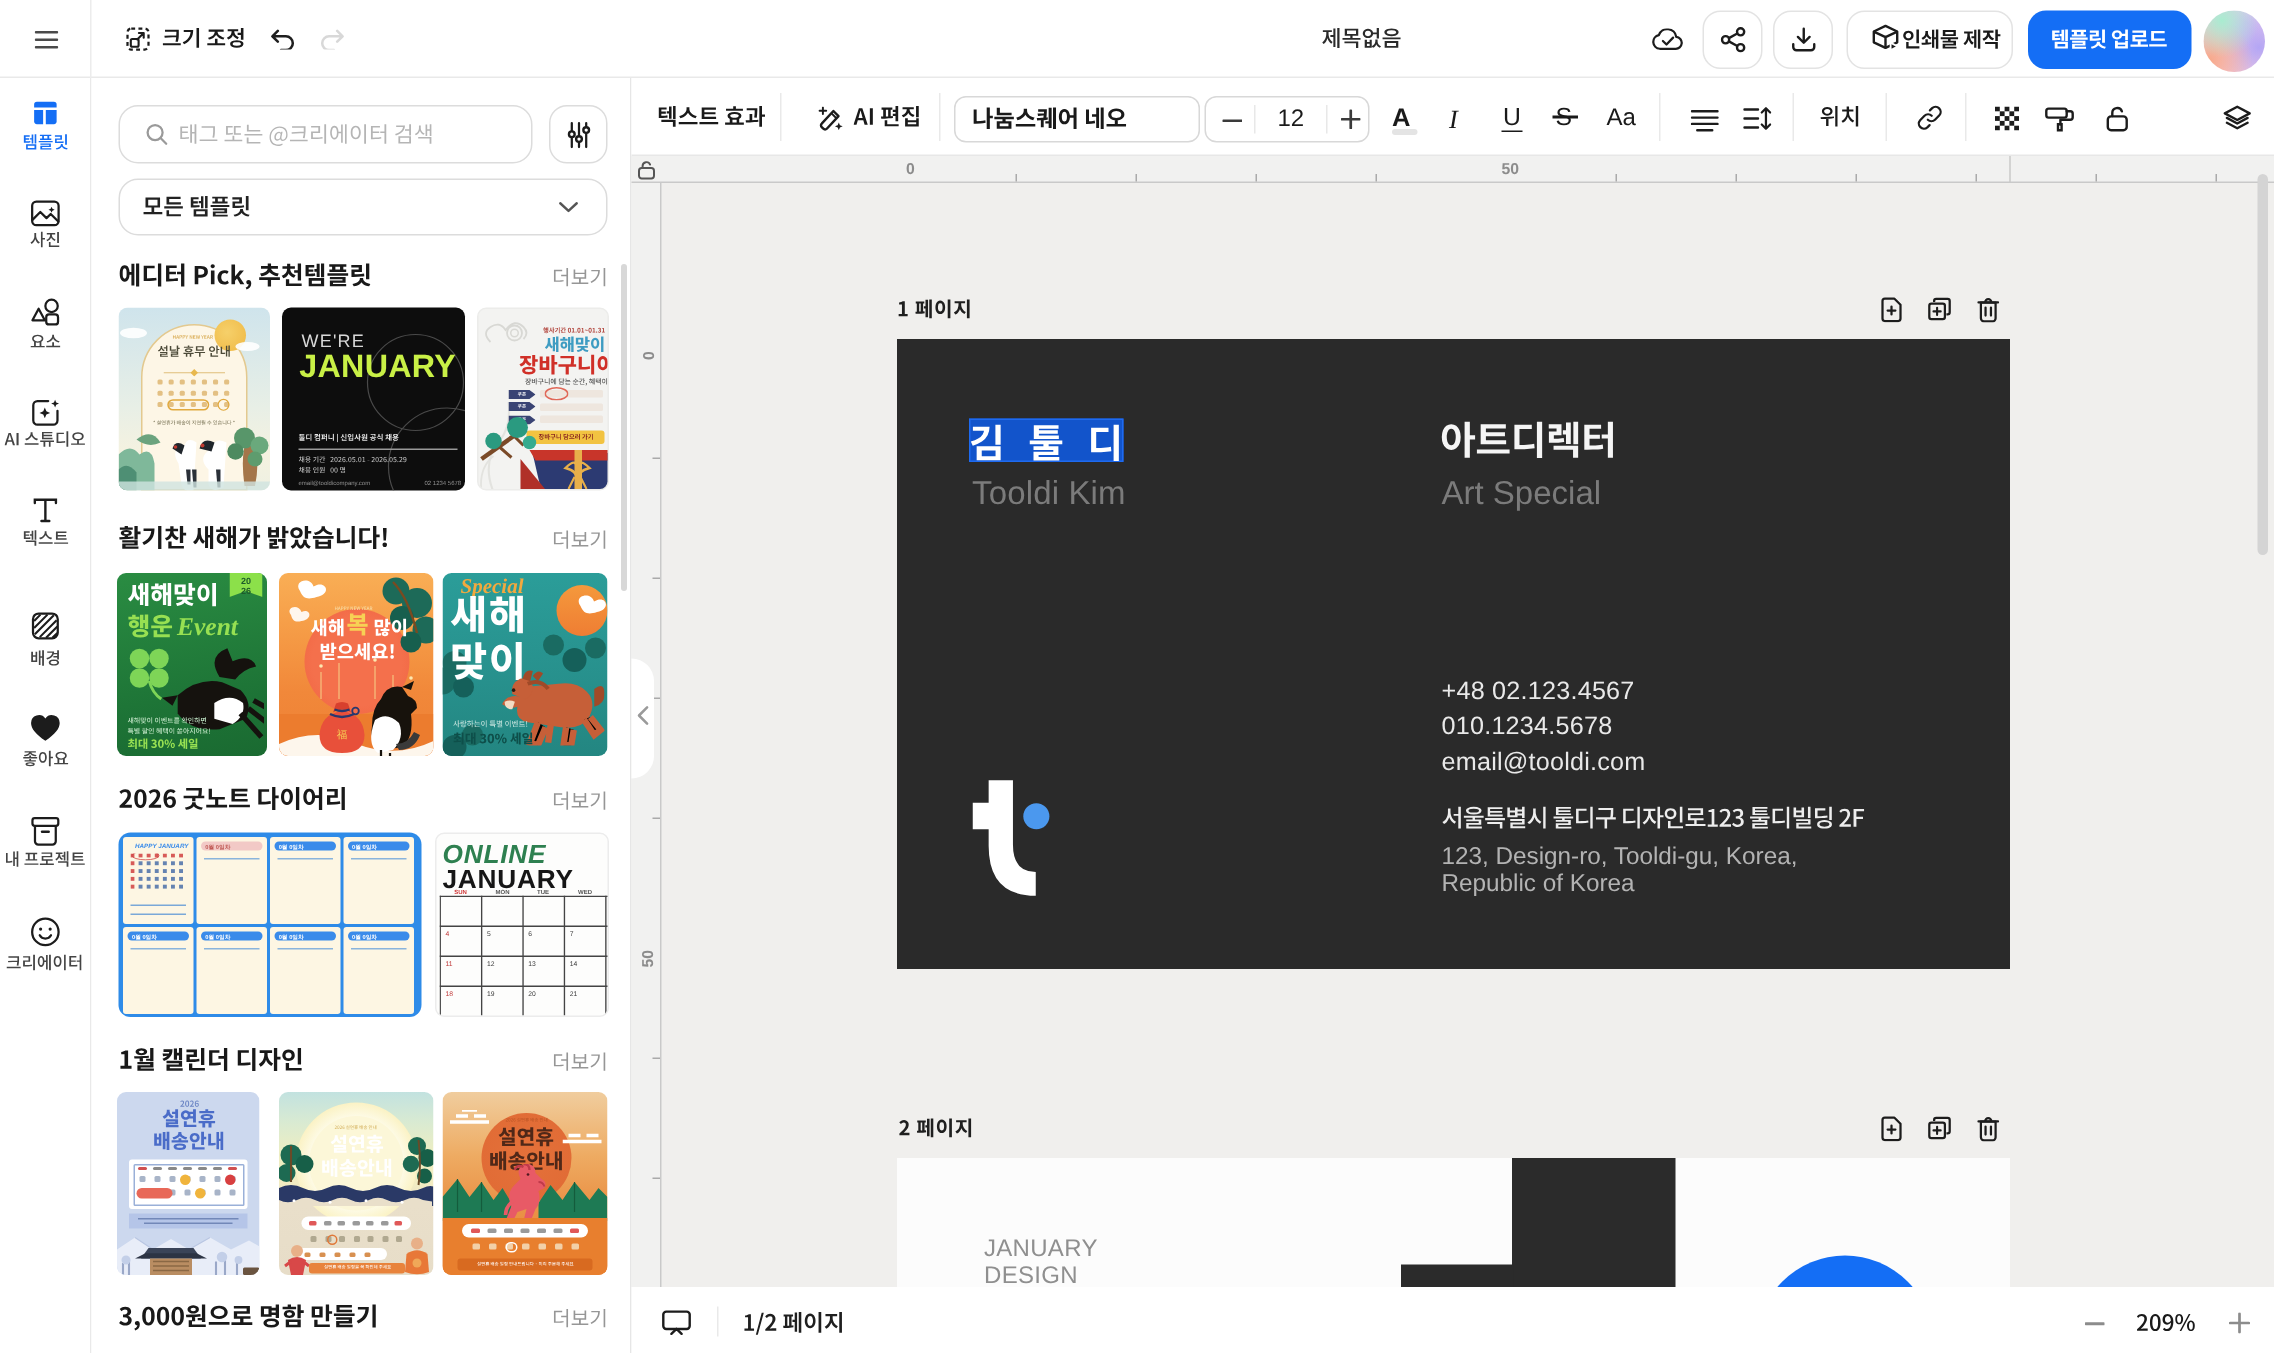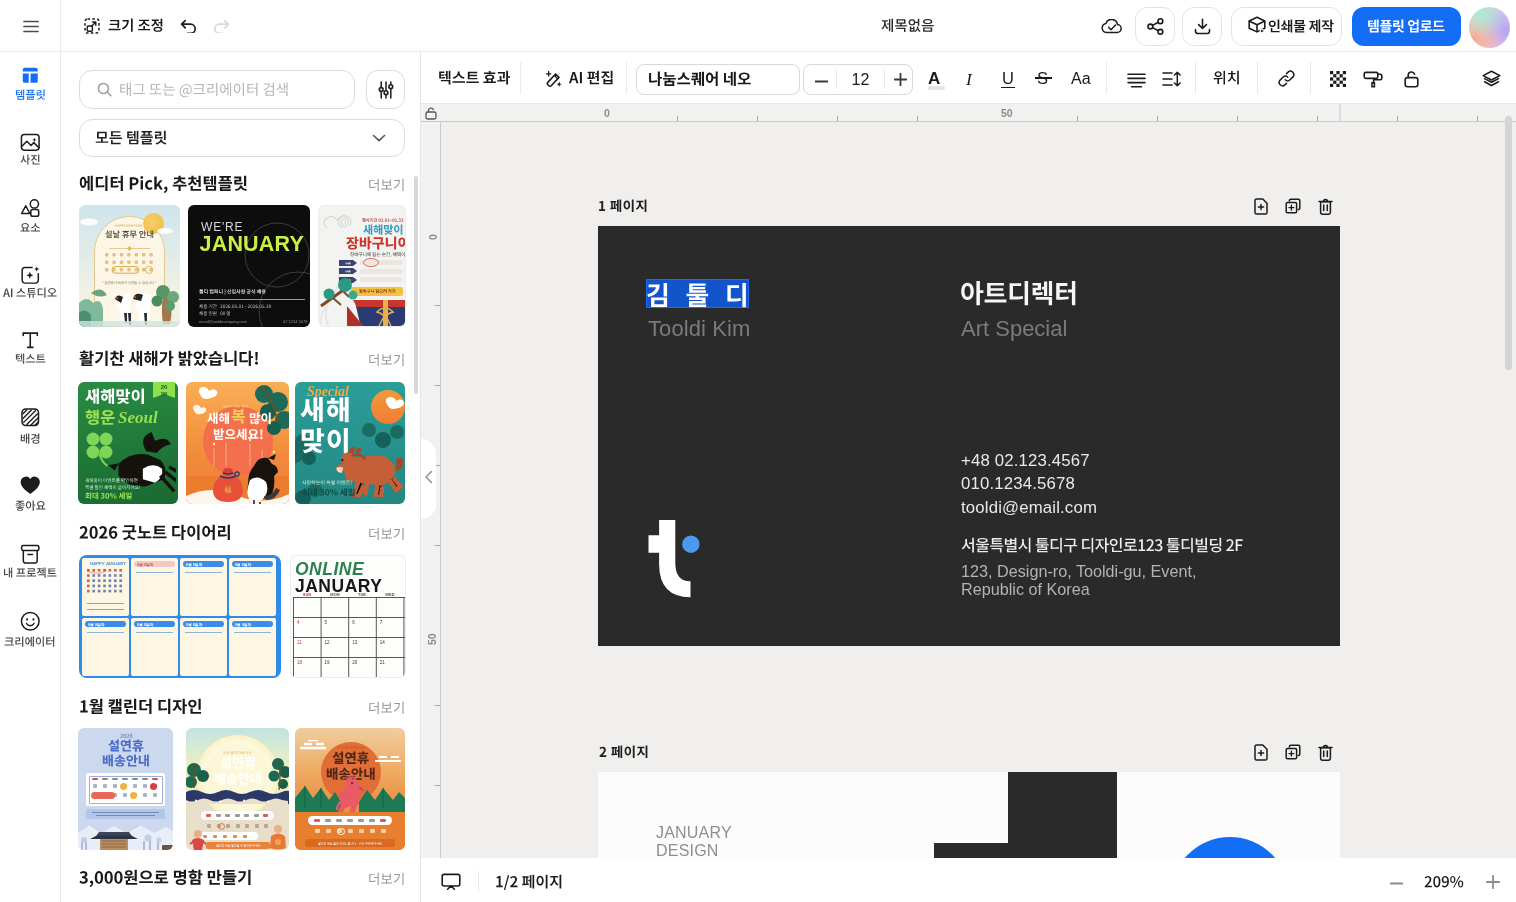--- a/index.html
+++ b/index.html
@@ -343,21 +343,21 @@
         <path d="M0,0 h22 v16 l-11,-4 -11,4 z" fill="#8ce04a"></path>
         <text x="11" y="7" font-size="6" font-weight="bold" fill="#1d5c2a" text-anchor="middle" font-family="Liberation Sans">20</text>
         <text x="11" y="14" font-size="6" font-weight="bold" fill="#1d5c2a" text-anchor="middle" font-family="Liberation Sans">26</text>
       </svg>
       <div style="position:absolute;left:7px;top:6px;line-height:0"><svg width="61" height="21" viewBox="0 0 61 21">
           <path d="M3.3 2H5.2V4.4Q5.2 5.8 5 7.1Q4.8 8.4 4.5 9.5Q4.1 10.6 3.4 11.5Q2.7 12.4 1.8 13L0.3 11.2Q1.2 10.7 1.8 9.9Q2.4 9.2 2.7 8.3Q3.1 7.4 3.2 6.4Q3.3 5.4 3.3 4.4ZM3.8 2H5.7V4.3Q5.7 5.3 5.8 6.2Q6 7.2 6.3 8Q6.6 8.8 7.1 9.5Q7.6 10.2 8.5 10.6L7.1 12.5Q6.1 12 5.5 11.2Q4.8 10.3 4.5 9.2Q4.1 8.1 4 6.9Q3.8 5.6 3.8 4.3ZM11.6 0.6H13.9V16H11.6ZM9.9 6.6H12.3V8.5H9.9ZM8.3 0.9H10.5V15.4H8.3Z M15.8 2.9H23.1V4.8H15.8ZM19.5 5.4Q20.5 5.4 21.2 5.9Q22 6.3 22.4 7.2Q22.9 8 22.9 9.1Q22.9 10.2 22.4 11Q22 11.8 21.2 12.3Q20.5 12.8 19.5 12.8Q18.5 12.8 17.7 12.3Q17 11.9 16.5 11Q16.1 10.2 16.1 9.1Q16.1 8 16.5 7.2Q17 6.3 17.7 5.9Q18.5 5.4 19.5 5.4ZM19.5 7.4Q19.1 7.4 18.8 7.6Q18.5 7.8 18.4 8.2Q18.2 8.5 18.2 9.1Q18.2 9.6 18.4 10Q18.5 10.4 18.8 10.6Q19.1 10.8 19.5 10.8Q19.8 10.8 20.1 10.6Q20.4 10.4 20.6 10Q20.7 9.6 20.7 9.1Q20.7 8.5 20.6 8.2Q20.4 7.8 20.1 7.6Q19.8 7.4 19.5 7.4ZM26.8 0.6H29.1V16H26.8ZM25.1 6.8H27.5V8.8H25.1ZM23.6 0.9H25.8V15.4H23.6ZM18.3 1H20.7V4.1H18.3Z M31.4 1.6H38.8V8.4H31.4ZM36.4 3.5H33.8V6.5H36.4ZM40.7 0.7H43.1V9.2H40.7ZM42.5 3.9H45.1V5.9H42.5ZM36.8 10.8H38.9V11.1Q38.9 12 38.5 12.8Q38.2 13.6 37.5 14.3Q36.8 14.9 35.7 15.4Q34.6 15.8 33.1 16L32.3 14.1Q33.5 14 34.4 13.7Q35.3 13.4 35.8 13Q36.4 12.5 36.6 12.1Q36.8 11.6 36.8 11.1ZM37.4 10.8H39.4V11.1Q39.4 11.6 39.7 12Q39.9 12.5 40.5 12.9Q41 13.4 41.9 13.7Q42.7 14 44 14.2L43.1 16Q41.7 15.8 40.6 15.4Q39.5 14.9 38.8 14.3Q38.1 13.6 37.7 12.8Q37.4 12 37.4 11.1ZM32.9 9.9H43.3V11.8H32.9Z M56.5 0.6H59V16.1H56.5ZM50.6 1.7Q51.8 1.7 52.7 2.4Q53.7 3 54.2 4.3Q54.7 5.5 54.7 7.2Q54.7 8.9 54.2 10.2Q53.7 11.4 52.7 12.1Q51.8 12.8 50.6 12.8Q49.5 12.8 48.6 12.1Q47.6 11.4 47.1 10.2Q46.6 8.9 46.6 7.2Q46.6 5.5 47.1 4.3Q47.6 3 48.6 2.4Q49.5 1.7 50.6 1.7ZM50.6 3.9Q50.1 3.9 49.7 4.3Q49.3 4.6 49.1 5.4Q48.9 6.1 48.9 7.2Q48.9 8.3 49.1 9.1Q49.3 9.8 49.7 10.2Q50.1 10.5 50.6 10.5Q51.2 10.5 51.6 10.2Q52 9.8 52.2 9.1Q52.4 8.3 52.4 7.2Q52.4 6.1 52.2 5.4Q52 4.6 51.6 4.3Q51.2 3.9 50.6 3.9Z" fill="#ffffff"></path>
         </svg></div>
       <div style="position:absolute;left:7px;top:27px;line-height:0"><svg width="31" height="21" viewBox="0 0 31 21">
           <path d="M11.5 0.7H13.8V10.3H11.5ZM9.8 4.3H12.1V6.3H9.8ZM8.3 0.9H10.6V9.8H8.3ZM0.6 2.2H7.9V4H0.6ZM4.3 4.4Q5.2 4.4 6 4.8Q6.7 5.1 7.2 5.7Q7.6 6.3 7.6 7.1Q7.6 7.9 7.2 8.5Q6.7 9.1 6 9.5Q5.2 9.8 4.3 9.8Q3.3 9.8 2.6 9.5Q1.8 9.1 1.4 8.5Q0.9 7.9 0.9 7.1Q0.9 6.3 1.4 5.7Q1.8 5.1 2.6 4.8Q3.3 4.4 4.3 4.4ZM4.3 6.2Q3.7 6.2 3.4 6.4Q3.1 6.6 3.1 7.1Q3.1 7.6 3.4 7.9Q3.7 8.1 4.3 8.1Q4.8 8.1 5.1 7.9Q5.4 7.6 5.4 7.1Q5.4 6.6 5.1 6.4Q4.8 6.2 4.3 6.2ZM3.1 0.8H5.4V3.5H3.1ZM8.5 10.4Q11 10.4 12.4 11.1Q13.9 11.9 13.9 13.2Q13.9 14.6 12.4 15.3Q11 16 8.5 16Q6 16 4.6 15.3Q3.2 14.6 3.2 13.2Q3.2 11.9 4.6 11.1Q6 10.4 8.5 10.4ZM8.5 12.2Q7.1 12.2 6.3 12.4Q5.6 12.7 5.6 13.2Q5.6 13.8 6.3 14Q7.1 14.2 8.5 14.2Q10 14.2 10.7 14Q11.4 13.8 11.4 13.2Q11.4 12.7 10.7 12.4Q10 12.2 8.5 12.2Z M15.8 8H29.7V9.9H15.8ZM21.7 9.3H24.1V12.5H21.7ZM17.4 13.9H28.2V15.8H17.4ZM17.4 11.1H19.8V14.3H17.4ZM22.8 0.9Q24.4 0.9 25.7 1.3Q26.9 1.7 27.6 2.4Q28.3 3.1 28.3 4.1Q28.3 5.1 27.6 5.8Q26.9 6.5 25.7 6.9Q24.4 7.3 22.8 7.3Q21.1 7.3 19.8 6.9Q18.6 6.5 17.9 5.8Q17.2 5.1 17.2 4.1Q17.2 3.1 17.9 2.4Q18.6 1.7 19.8 1.3Q21.1 0.9 22.8 0.9ZM22.8 2.8Q21.9 2.8 21.2 3Q20.5 3.1 20.2 3.4Q19.8 3.7 19.8 4.1Q19.8 4.5 20.2 4.8Q20.5 5.1 21.2 5.3Q21.9 5.4 22.8 5.4Q23.7 5.4 24.3 5.3Q25 5.1 25.4 4.8Q25.7 4.5 25.7 4.1Q25.7 3.7 25.4 3.4Q25 3.1 24.3 3Q23.7 2.8 22.8 2.8Z" fill="#97e052"></path>
         </svg></div>
-      <div style="position:absolute;left:40px;top:26px;font:700 17px 'Liberation Sans',sans-serif;color:#97e052;letter-spacing:0px;white-space:pre;font-style:italic;font-family:'Liberation Serif',serif;">Seoul</div>
+      <div style="position:absolute;left:40px;top:26px;font:700 17px 'Liberation Sans',sans-serif;color:#97e052;letter-spacing:0px;white-space:pre;font-style:italic;font-family:'Liberation Serif',serif;">Event</div>
       <svg style="position:absolute;left:4px;top:48px" width="34" height="38">
         <circle cx="11" cy="9" r="6.5" fill="#7ed557"></circle>
         <circle cx="24" cy="9" r="6.5" fill="#7ed557"></circle>
         <circle cx="11" cy="22" r="6.5" fill="#7ed557"></circle>
         <circle cx="24" cy="22" r="6.5" fill="#7ed557"></circle>
         <path d="M17.5,24 q2,8 8,12" stroke="#7ed557" stroke-width="2" fill="none"></path>
       </svg>
       <svg style="position:absolute;left:30px;top:50px" width="68" height="63" viewBox="0 0 78 72">
         <path d="M44,22 q-10,-16 6,-22 l4,10 q14,-6 18,4 q-10,2 -16,10 z" fill="#15120e"></path>
         <path d="M12,36 q16,-14 34,-10 l14,6 q10,10 4,22 l-20,8 q-22,2 -32,-12 z" fill="#15120e"></path>
@@ -883,25 +883,25 @@
       <div style="position:absolute;left:48.6px;top:56px;line-height:0"><svg width="103" height="32" viewBox="0 0 103 32">
           <path d="M10.1 2.5H13.7Q13.7 5.7 12.4 8.2Q11.1 10.7 8.6 12.4Q6.1 14.1 2.5 15.1L1.2 12.4Q4.1 11.6 6.1 10.4Q8.1 9.2 9.1 7.6Q10.1 6 10.1 4.2ZM2.6 2.5H12.3V5.2H2.6ZM17.6 1.1H21.1V14.5H17.6ZM5.1 15.5H21.1V24.9H5.1ZM17.7 18.3H8.5V22.2H17.7Z M43.2 8.3H59.9V10.7H43.2ZM43.2 1.5H59.7V3.8H46.6V9.5H43.2ZM45.6 4.9H59.2V7.2H45.6ZM49.6 12.9H53.1V16.4H49.6ZM40.5 11.7H62.2V14.2H40.5ZM43 15.5H59.6V21.4H46.4V23.8H43V19.1H56.2V18H43ZM43 22.6H60.2V25H43Z M96.4 1.1H99.9V25.3H96.4ZM81.4 16.6H83.4Q86 16.6 87.9 16.6Q89.8 16.5 91.4 16.4Q93 16.2 94.6 15.9L94.9 18.8Q93.3 19.1 91.6 19.2Q90 19.4 88 19.5Q86 19.5 83.4 19.5H81.4ZM81.4 3.2H93V6H84.8V17.7H81.4Z" fill="#ffffff"></path>
         </svg></div>
       <div style="position:absolute;left:362.5px;top:54.5px;line-height:0"><svg width="119" height="32" viewBox="0 0 119 32">
           <path d="M7.5 2.8Q9.4 2.8 10.8 3.8Q12.2 4.9 13 6.8Q13.8 8.7 13.8 11.4Q13.8 14 13 15.9Q12.2 17.9 10.8 18.9Q9.4 20 7.5 20Q5.7 20 4.2 18.9Q2.8 17.9 2 15.9Q1.2 14 1.2 11.4Q1.2 8.7 2 6.8Q2.8 4.9 4.2 3.8Q5.7 2.8 7.5 2.8ZM7.5 5.9Q6.6 5.9 5.9 6.5Q5.3 7.1 4.9 8.4Q4.5 9.6 4.5 11.4Q4.5 13.1 4.9 14.4Q5.3 15.6 5.9 16.2Q6.6 16.8 7.5 16.8Q8.4 16.8 9.1 16.2Q9.8 15.6 10.1 14.4Q10.5 13.1 10.5 11.4Q10.5 9.6 10.1 8.4Q9.8 7.1 9.1 6.5Q8.4 5.9 7.5 5.9ZM16.4 1.1H19.9V25.2H16.4ZM19.2 10.2H23.4V13H19.2Z M27.1 13.5H44.1V16.2H27.1ZM24.6 19.6H46.4V22.4H24.6ZM27.1 2.9H43.9V5.6H30.6V14.3H27.1ZM29.6 8.2H43.3V10.8H29.6Z M64.6 1.1H68.1V25.3H64.6ZM49.6 16.6H51.6Q54.2 16.6 56.1 16.6Q58 16.5 59.6 16.4Q61.2 16.2 62.8 15.9L63.1 18.8Q61.5 19.1 59.8 19.2Q58.2 19.4 56.2 19.5Q54.2 19.5 51.6 19.5H49.6ZM49.6 3.2H61.2V6H53V17.7H49.6Z M75.7 17.1H92.1V25.2H88.7V19.8H75.7ZM72.6 12.5H74.2Q76 12.5 77.3 12.5Q78.7 12.5 80 12.3Q81.2 12.2 82.5 12L82.8 14.7Q81.5 14.9 80.2 15Q78.9 15.2 77.5 15.2Q76 15.2 74.2 15.2H72.6ZM72.5 2.9H81V10.2H75.9V14.3H72.6V7.7H77.7V5.6H72.5ZM88.9 1.1H92.1V16.1H88.9ZM81.9 6.8H86.4V9.6H81.9ZM84 1.6H87.2V16H84Z M111.9 1.1H115.3V25.2H111.9ZM107.8 9.6H112.3V12.4H107.8ZM96.2 17H98.2Q100.2 17 101.9 17Q103.6 16.9 105.2 16.8Q106.8 16.7 108.5 16.4L108.8 19.1Q107.1 19.4 105.4 19.6Q103.7 19.7 102 19.7Q100.2 19.8 98.2 19.8H96.2ZM96.2 3.1H107.4V5.9H99.7V17.9H96.2ZM98.9 9.8H106.6V12.5H98.9Z" fill="#f5f5f5"></path>
         </svg></div>
       <div style="position:absolute;left:50.5px;top:90px;font:400 22px 'Liberation Sans',sans-serif;color:#7b7b7b;letter-spacing:0.1px;white-space:pre;">Tooldi Kim</div>
       <div style="position:absolute;left:363.5px;top:90px;font:400 22px 'Liberation Sans',sans-serif;color:#7b7b7b;letter-spacing:0px;white-space:pre;">Art Special</div>
       <div style="position:absolute;left:363.5px;top:225.4px;font:400 16.8px 'Liberation Sans',sans-serif;color:#e9e9e9;letter-spacing:0.15px;white-space:pre;">+48 02.123.4567</div>
       <div style="position:absolute;left:363.5px;top:248.7px;font:400 16.8px 'Liberation Sans',sans-serif;color:#e9e9e9;letter-spacing:0.15px;white-space:pre;">010.1234.5678</div>
-      <div style="position:absolute;left:363.5px;top:272px;font:400 16.8px 'Liberation Sans',sans-serif;color:#e9e9e9;letter-spacing:0.15px;white-space:pre;">tooldi@email.com</div>
+      <div style="position:absolute;left:363.5px;top:272px;font:400 16.8px 'Liberation Sans',sans-serif;color:#e9e9e9;letter-spacing:0.15px;white-space:pre;">email@tooldi.com</div>
       <div style="position:absolute;left:363px;top:311px;line-height:0"><svg width="283" height="20" viewBox="0 0 283 20">
           <path d="M8.1 5.6H12V6.9H8.1ZM4.3 2H5.7V4.4Q5.7 5.7 5.4 6.9Q5.2 8.1 4.6 9.2Q4.1 10.2 3.4 11.1Q2.6 11.9 1.7 12.4L0.6 11Q1.5 10.6 2.2 9.9Q2.9 9.2 3.3 8.3Q3.8 7.4 4.1 6.4Q4.3 5.4 4.3 4.4ZM4.7 2H6V4.4Q6 5.4 6.3 6.4Q6.5 7.3 7 8.2Q7.5 9.1 8.1 9.7Q8.8 10.4 9.7 10.8L8.7 12.1Q7.7 11.7 7 10.9Q6.2 10.1 5.7 9Q5.2 8 4.9 6.8Q4.7 5.6 4.7 4.4ZM11.2 0.8H12.9V15.4H11.2Z M20.7 7.7H22.3V9.8H20.7ZM21.5 0.9Q24 0.9 25.3 1.6Q26.7 2.2 26.7 3.4Q26.7 4.7 25.3 5.3Q24 6 21.5 6Q19.1 6 17.7 5.3Q16.3 4.7 16.3 3.4Q16.3 2.2 17.7 1.6Q19.1 0.9 21.5 0.9ZM21.5 2.2Q20.4 2.2 19.6 2.3Q18.8 2.5 18.4 2.7Q18 3 18 3.4Q18 3.9 18.4 4.1Q18.8 4.4 19.6 4.6Q20.4 4.7 21.5 4.7Q22.6 4.7 23.4 4.6Q24.2 4.4 24.6 4.1Q25 3.9 25 3.4Q25 3 24.6 2.7Q24.2 2.5 23.4 2.3Q22.6 2.2 21.5 2.2ZM14.9 6.8H28.1V8.1H14.9ZM16.5 9.3H26.5V12.8H18.1V14.3H16.5V11.6H24.8V10.5H16.5ZM16.5 14H26.9V15.3H16.5Z M29.1 8.4H42.3V9.8H29.1ZM30.5 11H40.6V15.4H38.9V12.3H30.5ZM30.8 6H40.8V7.3H30.8ZM30.8 1.1H40.7V2.4H32.4V6.6H30.8ZM31.9 3.6H40.3V4.8H31.9Z M50.2 2.7H54.1V4H50.2ZM50.2 5.4H54.1V6.7H50.2ZM53.7 0.8H55.4V8.4H53.7ZM45.8 9H55.4V12.7H47.5V14.7H45.9V11.4H53.7V10.3H45.8ZM45.9 13.9H55.8V15.2H45.9ZM43.9 1.4H45.6V3.3H49V1.4H50.7V7.8H43.9ZM45.6 4.6V6.5H49V4.6Z M61.1 2H62.5V4.4Q62.5 5.7 62.2 6.9Q61.9 8.2 61.4 9.3Q60.8 10.3 60.1 11.1Q59.3 12 58.3 12.4L57.3 11.1Q58.2 10.7 58.9 10Q59.6 9.3 60.1 8.4Q60.6 7.5 60.9 6.4Q61.1 5.4 61.1 4.4ZM61.4 2H62.8V4.4Q62.8 5.4 63.1 6.4Q63.3 7.3 63.8 8.2Q64.3 9.1 65 9.7Q65.7 10.4 66.6 10.8L65.6 12.1Q64.7 11.7 63.9 10.9Q63.1 10.1 62.6 9.1Q62 8 61.7 6.8Q61.4 5.7 61.4 4.4ZM67.8 0.8H69.4V15.4H67.8Z M76.3 5.3H86.4V6.4H76.3ZM76.3 1H86.3V2.2H78V5.8H76.3ZM77.5 3.2H85.9V4.3H77.5ZM80.4 7.9H82.1V10.1H80.4ZM74.7 7.3H87.8V8.6H74.7ZM76.2 9.6H86.2V13H77.9V14.6H76.2V11.8H84.5V10.8H76.2ZM76.2 14.1H86.6V15.3H76.2Z M99.2 0.8H100.8V15.4H99.2ZM89.7 10.5H90.9Q92.4 10.5 93.6 10.4Q94.7 10.4 95.8 10.3Q96.8 10.2 97.8 10L98 11.4Q96.9 11.6 95.9 11.7Q94.8 11.8 93.6 11.8Q92.5 11.9 90.9 11.9H89.7ZM89.7 2.1H96.7V3.5H91.4V11H89.7Z M104.6 1.7H113.7V3H104.6ZM103 7.9H116.2V9.3H103ZM108.7 8.9H110.4V15.4H108.7ZM112.9 1.7H114.5V3Q114.5 3.7 114.5 4.6Q114.5 5.5 114.4 6.5Q114.3 7.5 114 8.8L112.3 8.6Q112.8 6.8 112.8 5.4Q112.9 4.1 112.9 3Z M130.6 0.8H132.2V15.4H130.6ZM121.1 10.5H122.3Q123.8 10.5 125 10.4Q126.1 10.4 127.2 10.3Q128.2 10.2 129.2 10L129.4 11.4Q128.3 11.6 127.3 11.7Q126.2 11.8 125 11.8Q123.8 11.9 122.3 11.9H121.1ZM121.1 2.1H128.1V3.5H122.8V11H121.1Z M137.8 3H139.2V5Q139.2 6.2 138.9 7.4Q138.6 8.5 138 9.5Q137.5 10.6 136.7 11.4Q136 12.2 135.1 12.6L134.1 11.3Q134.9 10.9 135.6 10.2Q136.3 9.5 136.8 8.7Q137.3 7.8 137.6 6.9Q137.8 5.9 137.8 5ZM138.2 3H139.5V5Q139.5 5.9 139.7 6.7Q140 7.6 140.5 8.4Q141 9.2 141.6 9.9Q142.3 10.5 143.2 10.9L142.2 12.3Q141.3 11.8 140.5 11Q139.8 10.3 139.3 9.3Q138.7 8.3 138.4 7.2Q138.2 6.1 138.2 5ZM134.6 2.2H142.6V3.6H134.6ZM144 0.8H145.7V15.4H144ZM145.3 6.5H148V7.9H145.3Z M158.9 0.8H160.6V11.4H158.9ZM151 13.8H161V15.1H151ZM151 10.3H152.7V14.3H151ZM152.7 1.8Q153.8 1.8 154.7 2.2Q155.6 2.7 156.1 3.5Q156.6 4.3 156.6 5.4Q156.6 6.5 156.1 7.3Q155.6 8.1 154.7 8.6Q153.8 9.1 152.7 9.1Q151.6 9.1 150.7 8.6Q149.8 8.1 149.3 7.3Q148.8 6.5 148.8 5.4Q148.8 4.3 149.3 3.5Q149.8 2.7 150.7 2.2Q151.6 1.8 152.7 1.8ZM152.7 3.2Q152.1 3.2 151.5 3.5Q151 3.8 150.7 4.2Q150.4 4.7 150.4 5.4Q150.4 6.1 150.7 6.6Q151 7.1 151.5 7.3Q152.1 7.6 152.7 7.6Q153.3 7.6 153.8 7.3Q154.4 7.1 154.7 6.6Q154.9 6.1 154.9 5.4Q154.9 4.7 154.7 4.2Q154.4 3.8 153.8 3.5Q153.3 3.2 152.7 3.2Z M162.7 12.3H176V13.7H162.7ZM168.5 9.3H170.1V12.9H168.5ZM164.3 1.8H174.4V6.4H166V9.1H164.3V5.1H172.7V3.1H164.3ZM164.3 8.5H174.7V9.8H164.3Z M177.5 14.1V12.6H180.1V4.4H178V3.2Q178.8 3.1 179.4 2.8Q180 2.6 180.5 2.3H181.9V12.6H184.2V14.1Z M185.4 14.1V13Q187.2 11.5 188.3 10.2Q189.5 8.9 190.1 7.8Q190.7 6.7 190.7 5.7Q190.7 5.1 190.4 4.6Q190.2 4.1 189.8 3.8Q189.3 3.6 188.7 3.6Q188 3.6 187.4 3.9Q186.8 4.3 186.4 4.9L185.3 3.8Q186.1 3 186.9 2.5Q187.8 2.1 188.9 2.1Q190 2.1 190.8 2.5Q191.6 3 192 3.8Q192.5 4.5 192.5 5.6Q192.5 6.7 191.9 7.9Q191.3 9.1 190.4 10.2Q189.4 11.4 188.1 12.6Q188.6 12.6 189.1 12.5Q189.6 12.5 190.1 12.5H193V14.1Z M197.6 14.3Q196.6 14.3 195.9 14.1Q195.2 13.9 194.7 13.5Q194.1 13.1 193.7 12.7L194.6 11.5Q195.2 12 195.8 12.4Q196.5 12.8 197.4 12.8Q198.1 12.8 198.6 12.5Q199.1 12.3 199.4 11.9Q199.6 11.4 199.6 10.8Q199.6 10.2 199.3 9.7Q199 9.2 198.2 8.9Q197.5 8.7 196.2 8.7V7.3Q197.3 7.3 198 7Q198.7 6.8 199 6.3Q199.2 5.8 199.2 5.2Q199.2 4.5 198.8 4Q198.3 3.6 197.4 3.6Q196.8 3.6 196.2 3.9Q195.6 4.2 195.1 4.7L194.1 3.5Q194.8 2.9 195.7 2.5Q196.5 2.1 197.5 2.1Q198.6 2.1 199.4 2.4Q200.2 2.8 200.7 3.5Q201.1 4.1 201.1 5.1Q201.1 6.1 200.6 6.8Q200 7.5 199.1 7.9V8Q199.8 8.1 200.3 8.5Q200.9 8.9 201.2 9.5Q201.5 10.1 201.5 10.9Q201.5 12 201 12.7Q200.4 13.5 199.5 13.9Q198.6 14.3 197.6 14.3Z M207.3 5.3H217.4V6.4H207.3ZM207.3 1H217.3V2.2H209V5.8H207.3ZM208.5 3.2H216.9V4.3H208.5ZM211.4 7.9H213.1V10.1H211.4ZM205.7 7.3H218.8V8.6H205.7ZM207.2 9.6H217.2V13H208.9V14.6H207.2V11.8H215.5V10.8H207.2ZM207.2 14.1H217.6V15.3H207.2Z M230.2 0.8H231.8V15.4H230.2ZM220.7 10.5H221.9Q223.4 10.5 224.6 10.4Q225.7 10.4 226.8 10.3Q227.8 10.2 228.8 10L229 11.4Q227.9 11.6 226.9 11.7Q225.8 11.8 224.6 11.8Q223.5 11.9 221.9 11.9H220.7ZM220.7 2.1H227.7V3.5H222.4V11H220.7Z M244.3 0.8H246V8.4H244.3ZM236.4 9.1H246V12.7H238.1V14.5H236.5V11.5H244.4V10.3H236.4ZM236.5 14H246.5V15.3H236.5ZM234.7 1.4H236.4V3.3H240V1.4H241.7V7.8H234.7ZM236.4 4.6V6.5H240V4.6Z M258.5 0.8H260.2V9.6H258.5ZM249 7.1H250.2Q251.8 7.1 253 7.1Q254.2 7 255.2 6.9Q256.2 6.8 257.2 6.6L257.4 8Q256.4 8.2 255.3 8.3Q254.3 8.4 253.1 8.4Q251.9 8.5 250.2 8.5H249ZM249 1.9H255.9V3.3H250.7V7.9H249ZM255.3 9.7Q256.8 9.7 257.9 10.1Q259 10.4 259.7 11Q260.3 11.7 260.3 12.6Q260.3 13.5 259.7 14.1Q259 14.7 257.9 15.1Q256.8 15.4 255.3 15.4Q253.8 15.4 252.7 15.1Q251.6 14.7 251 14.1Q250.4 13.5 250.4 12.6Q250.4 11.7 251 11Q251.6 10.4 252.7 10.1Q253.8 9.7 255.3 9.7ZM255.3 11Q254.3 11 253.5 11.2Q252.8 11.4 252.4 11.7Q252 12.1 252 12.6Q252 13 252.4 13.4Q252.8 13.7 253.5 13.9Q254.3 14.1 255.3 14.1Q256.3 14.1 257.1 13.9Q257.8 13.7 258.2 13.4Q258.6 13 258.6 12.6Q258.6 12.1 258.2 11.7Q257.8 11.4 257.1 11.2Q256.3 11 255.3 11Z M265.3 14.1V13Q267.1 11.5 268.2 10.2Q269.4 8.9 270 7.8Q270.6 6.7 270.6 5.7Q270.6 5.1 270.4 4.6Q270.1 4.1 269.7 3.8Q269.3 3.6 268.6 3.6Q267.9 3.6 267.3 3.9Q266.8 4.3 266.3 4.9L265.2 3.8Q266 3 266.8 2.5Q267.7 2.1 268.8 2.1Q269.9 2.1 270.7 2.5Q271.5 3 271.9 3.8Q272.4 4.5 272.4 5.6Q272.4 6.7 271.8 7.9Q271.3 9.1 270.3 10.2Q269.3 11.4 268.1 12.6Q268.5 12.6 269 12.5Q269.6 12.5 270 12.5H272.9V14.1Z M274.7 14.1V2.3H281.7V3.9H276.6V7.5H281V9H276.6V14.1Z" fill="#ededed"></path>
         </svg></div>
-      <div style="position:absolute;left:363.5px;top:336.8px;font:400 16.2px 'Liberation Sans',sans-serif;color:#b3b3b3;letter-spacing:0px;white-space:pre;">123, Design-ro, Tooldi-gu, Event,</div>
+      <div style="position:absolute;left:363.5px;top:336.8px;font:400 16.2px 'Liberation Sans',sans-serif;color:#b3b3b3;letter-spacing:0px;white-space:pre;">123, Design-ro, Tooldi-gu, Korea,</div>
       <div style="position:absolute;left:363.5px;top:354.3px;font:400 16.2px 'Liberation Sans',sans-serif;color:#b3b3b3;letter-spacing:0px;white-space:pre;">Republic of Korea</div>
       <svg style="position:absolute;left:48px;top:292px" width="55" height="82">
         <path d="M13.1,2.1 H29.3 V45 Q29.3,63.3 44.5,63.3 V79.2 Q13.1,79.2 13.1,46 V34.8 H2.5 V17.2 H13.1 Z" fill="#fff"></path>
         <circle cx="44.9" cy="26.2" r="8.7" fill="#4b98ee"></circle>
       </svg>
     </div>
 <div style="position:absolute;left:598.5px;top:744.5px;line-height:0"><svg width="50" height="17" viewBox="0 0 50 17">
         <path d="M0.6 11.9V10.7Q1.9 9.5 2.9 8.5Q3.9 7.4 4.4 6.5Q4.9 5.6 4.9 4.9Q4.9 4.4 4.7 4Q4.6 3.7 4.2 3.5Q3.9 3.3 3.4 3.3Q2.9 3.3 2.4 3.6Q2 3.9 1.6 4.3L0.5 3.2Q1.2 2.5 1.9 2.1Q2.6 1.7 3.7 1.7Q4.6 1.7 5.3 2.1Q6 2.5 6.4 3.2Q6.8 3.8 6.8 4.8Q6.8 5.7 6.4 6.6Q5.9 7.6 5.1 8.5Q4.4 9.4 3.5 10.3Q3.9 10.3 4.3 10.2Q4.8 10.2 5.1 10.2H7.3V11.9Z M21.5 0.6H23.2V13.1H21.5ZM17.9 5.1H19.5V6.7H17.9ZM19 0.8H20.7V12.5H19ZM12.5 2H18.2V3.4H12.5ZM12.4 10.2 12.3 8.8Q12.8 8.8 13.6 8.8Q14.4 8.8 15.2 8.7Q16 8.7 16.8 8.6Q17.6 8.6 18.3 8.5L18.5 9.8Q17.5 10 16.4 10.1Q15.3 10.2 14.3 10.2Q13.2 10.2 12.4 10.2ZM13.2 2.9H14.8V9.2H13.2ZM15.8 2.9H17.4V9.2H15.8Z M33.8 0.6H35.6V13.1H33.8ZM28.8 1.4Q29.8 1.4 30.5 2Q31.3 2.5 31.7 3.5Q32.1 4.5 32.1 5.9Q32.1 7.3 31.7 8.3Q31.3 9.3 30.5 9.8Q29.8 10.4 28.8 10.4Q27.9 10.4 27.1 9.8Q26.4 9.3 26 8.3Q25.6 7.3 25.6 5.9Q25.6 4.5 26 3.5Q26.4 2.5 27.1 2Q27.9 1.4 28.8 1.4ZM28.8 3.1Q28.4 3.1 28 3.4Q27.7 3.7 27.5 4.3Q27.3 5 27.3 5.9Q27.3 6.8 27.5 7.5Q27.7 8.1 28 8.4Q28.4 8.7 28.8 8.7Q29.3 8.7 29.7 8.4Q30 8.1 30.2 7.5Q30.4 6.8 30.4 5.9Q30.4 5 30.2 4.3Q30 3.7 29.7 3.4Q29.3 3.1 28.8 3.1Z M41 2.5H42.5V4Q42.5 5 42.2 6.1Q42 7.1 41.6 8Q41.1 8.9 40.5 9.6Q39.8 10.3 38.9 10.7L37.9 9.3Q38.7 9 39.3 8.4Q39.9 7.8 40.3 7.1Q40.6 6.3 40.8 5.5Q41 4.7 41 4ZM41.4 2.5H42.8V4Q42.8 4.7 43 5.5Q43.2 6.2 43.6 6.9Q44 7.6 44.6 8.1Q45.2 8.7 45.9 9L45 10.4Q44.1 10 43.4 9.4Q42.7 8.7 42.3 7.8Q41.9 7 41.6 6Q41.4 5 41.4 4ZM38.4 1.8H45.4V3.2H38.4ZM46.6 0.6H48.4V13.1H46.6Z" fill="#1f1f1f"></path>
       </svg></div>
 <div style="position:absolute;left:1253px;top:743.5px;line-height:0;"><svg width="16" height="17" viewBox="0 0 16 17">

